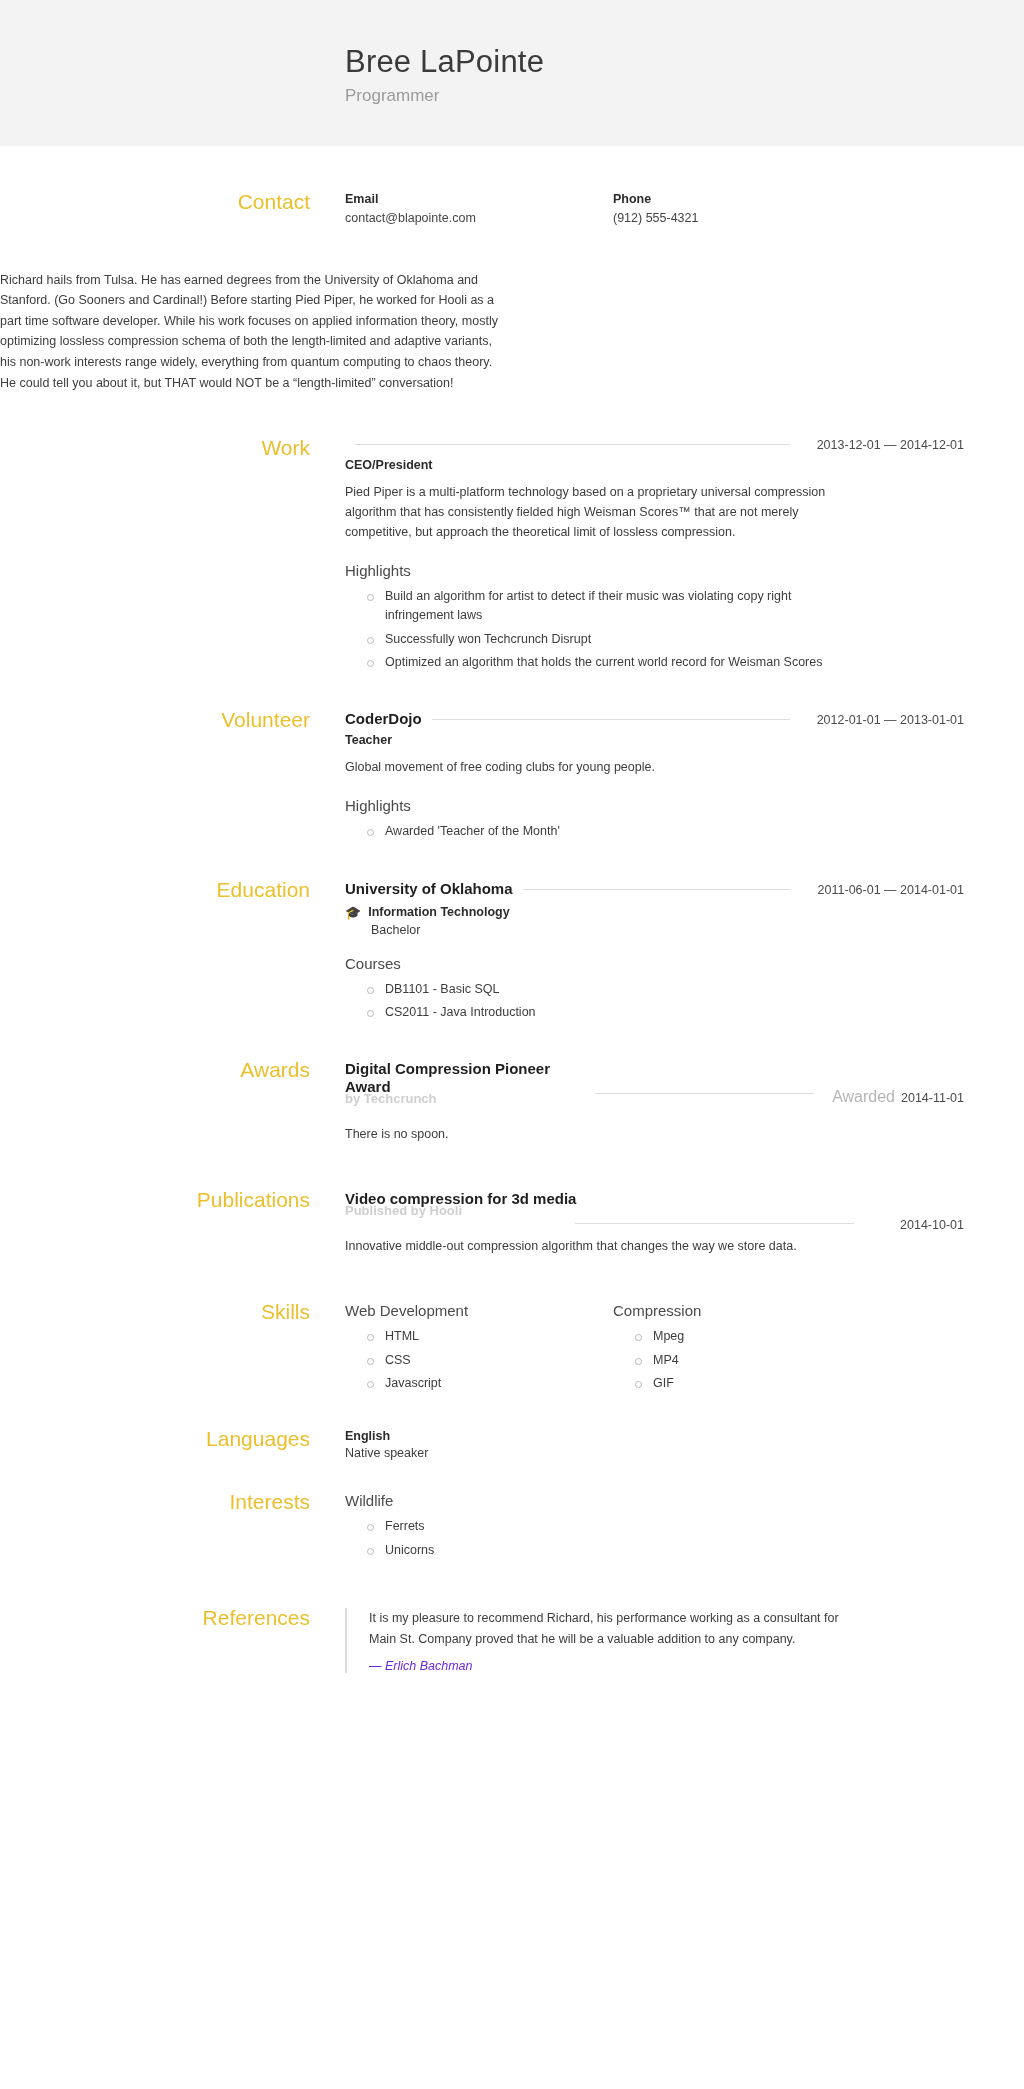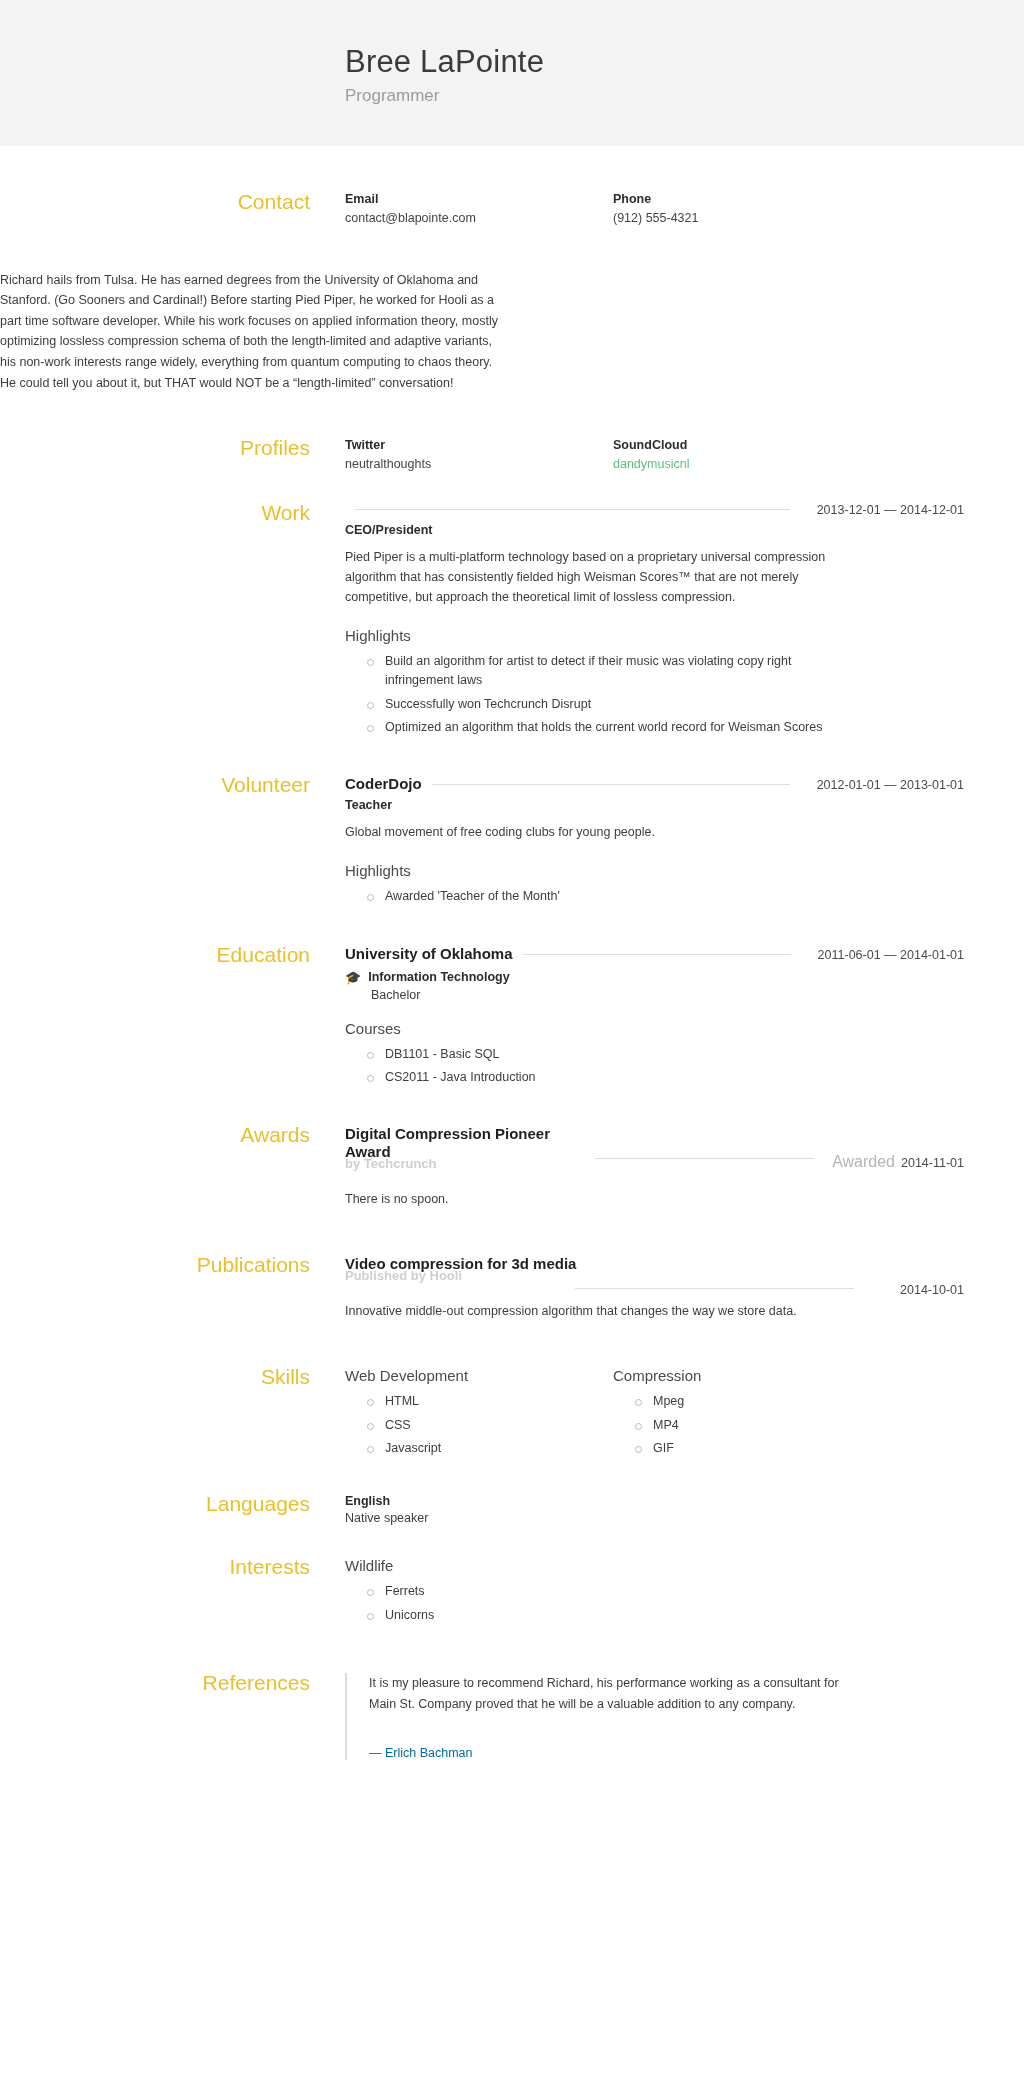--- a/index.html
+++ b/index.html
@@ -220,22 +220,23 @@
     padding-left: 22px;
     max-width: 500px;
   }
   .ref-text {
     font-size: 12.5px;
     line-height: 1.65;
     color: #3d3d3d;
   }
   .ref-name {
     font-size: 12.5px;
-    color: #0369a1;
-    margin-top: 32px;
+    color: #6d28d9;
+    margin-top: 10px;
+    font-style: italic;
   }
   .spacer-bottom { height: 70px; }
 </style>
 </head>
 <body>
 
 <div class="page">
 
   <div class="header">
     <div class="header-inner">
@@ -259,35 +260,20 @@
       </div>
     </div>
   </div>
 
   <div class="section">
     <div class="section-body">
       <p class="paragraph">Richard hails from Tulsa. He has earned degrees from the University of Oklahoma and Stanford. (Go Sooners and Cardinal!) Before starting Pied Piper, he worked for Hooli as a part time software developer. While his work focuses on applied information theory, mostly optimizing lossless compression schema of both the length-limited and adaptive variants, his non-work interests range widely, everything from quantum computing to chaos theory. He could tell you about it, but THAT would NOT be a “length-limited” conversation!</p>
     </div>
   </div>
 
-  <div class="section">
-    <div class="section-title">Profiles</div>
-    <div class="section-body">
-      <div class="two-col">
-        <div>
-          <div class="field-label">Twitter</div>
-          <div class="field-value">neutralthoughts</div>
-        </div>
-        <div>
-          <div class="field-label">SoundCloud</div>
-          <div class="field-value link-green">dandymusicnl</div>
-        </div>
-      </div>
-    </div>
-  </div>
 
   <div class="section">
     <div class="section-title">Work</div>
     <div class="section-body">
       <div class="entry">
         <div class="entry-head">
           <div class="entry-name"></div>
           <div class="rule"></div>
           <div class="entry-date">2013-12-01 — 2014-12-01</div>
         </div>

